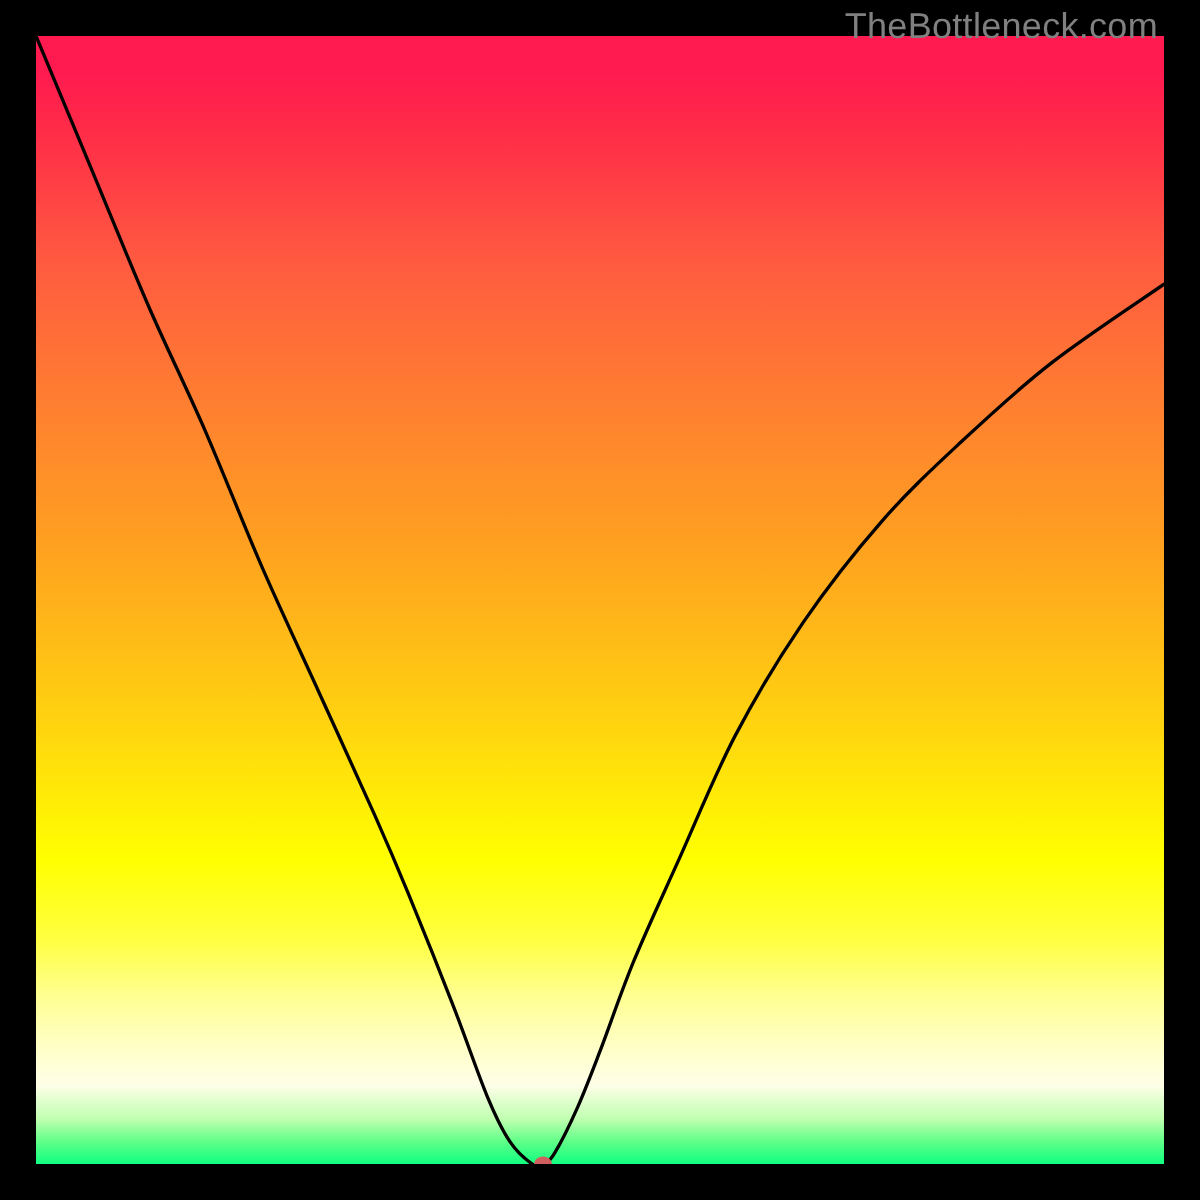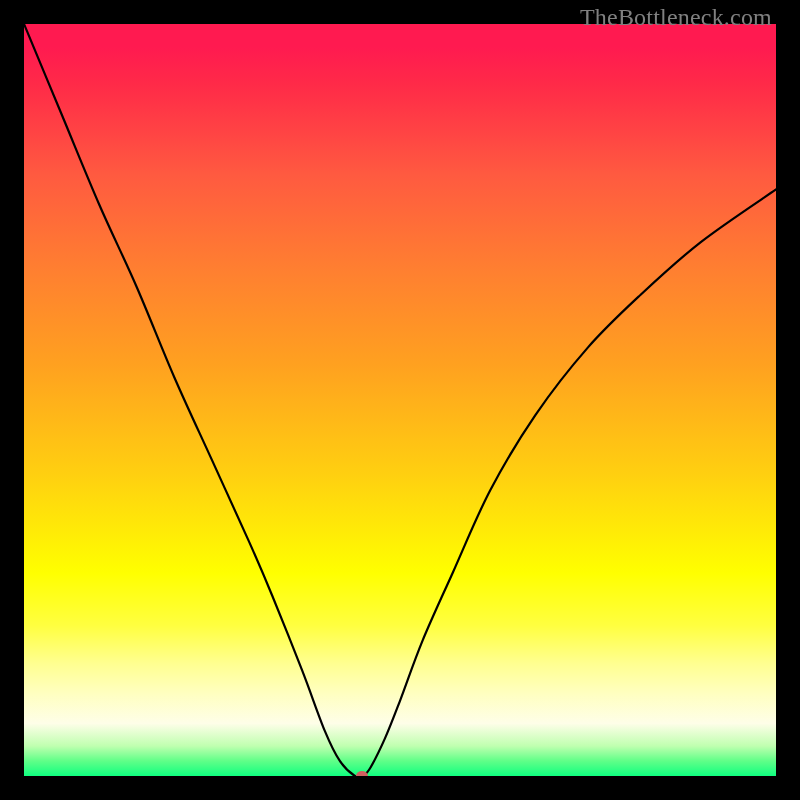--- a/index.html
+++ b/index.html
@@ -8,21 +8,21 @@
     width: 800px;
     height: 800px;
     position: relative;
     background: #000;
   }
   .watermark {
     position: absolute;
     top: 4px;
     right: 28px;
     color: #808080;
-    font-family: Liberation Serif, serif;
+    font-family: Liberation Sans, sans-serif;
     font-size: 24px;
     font-weight: 400;
     z-index: 10;
     letter-spacing: 0.2px;
   }
   .plot-area {
     position: absolute;
     left: 24px;
     top: 24px;
     width: 752px;

